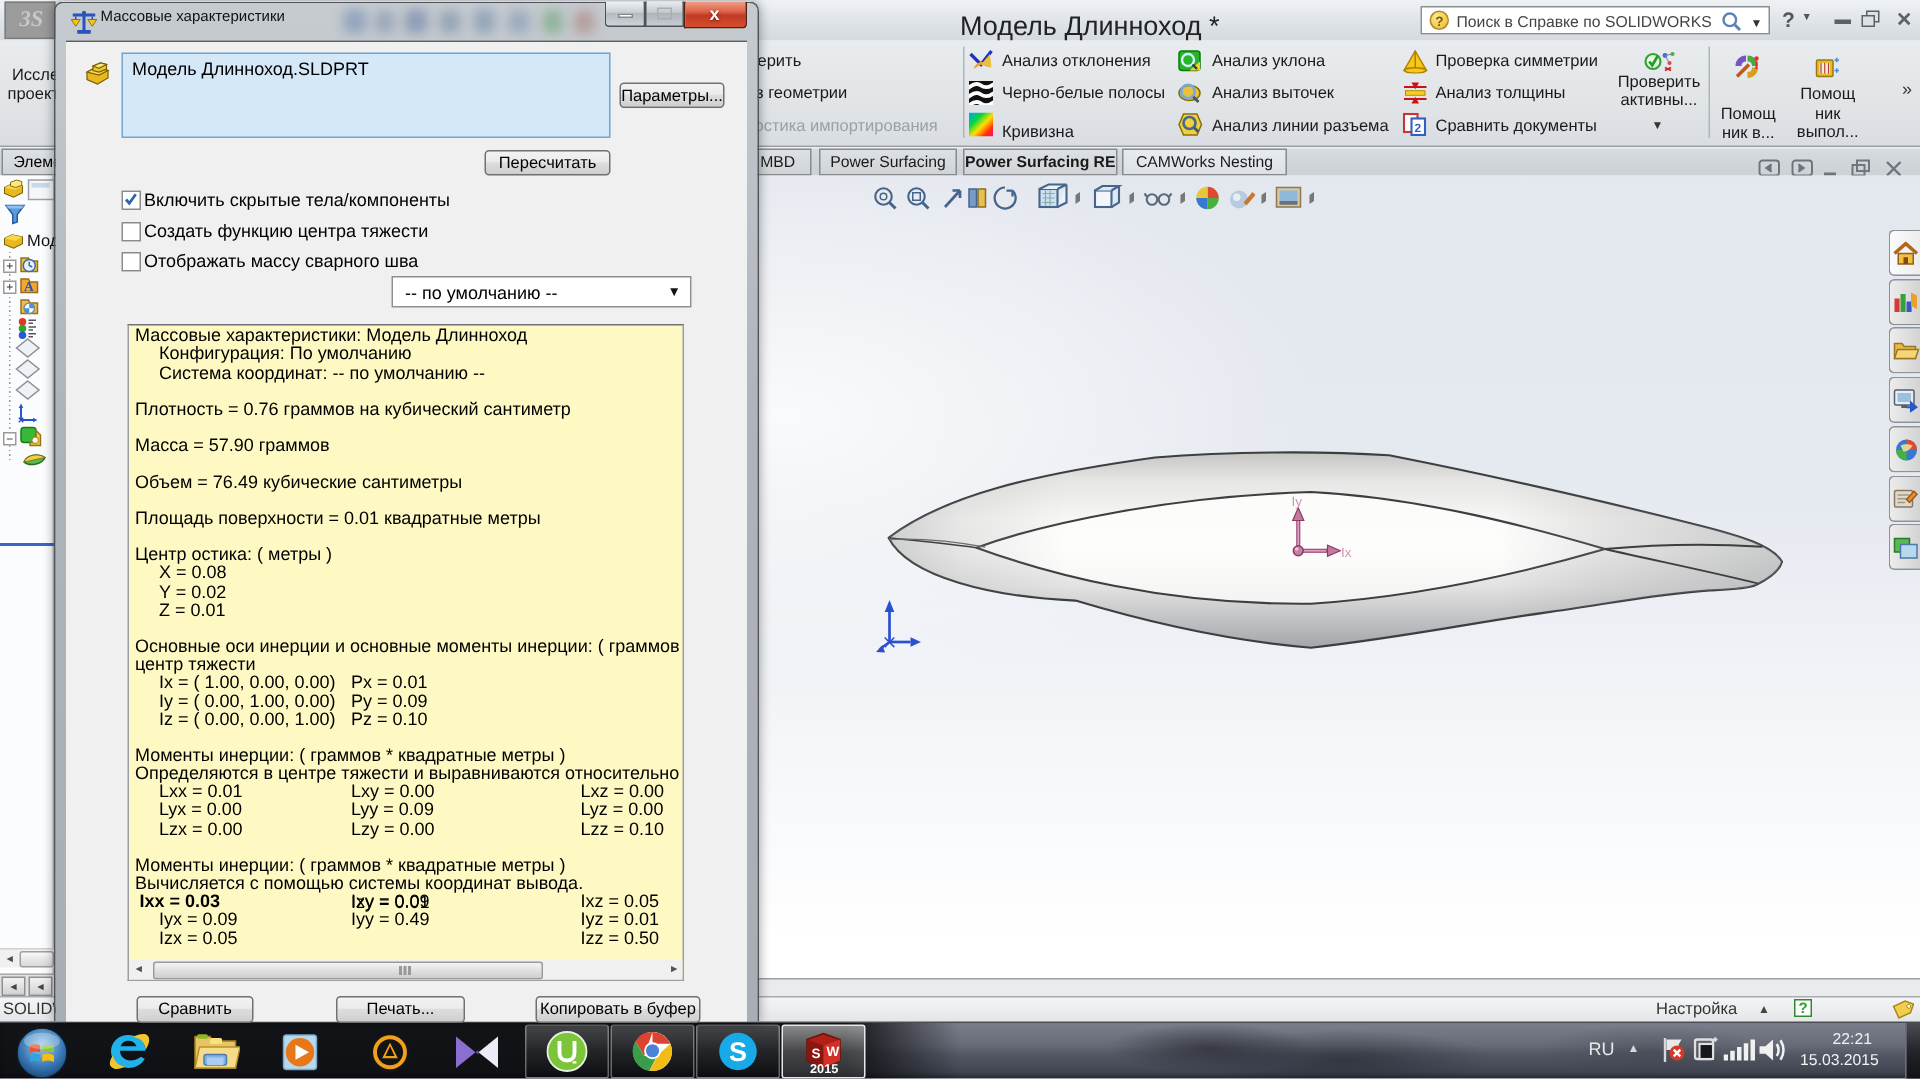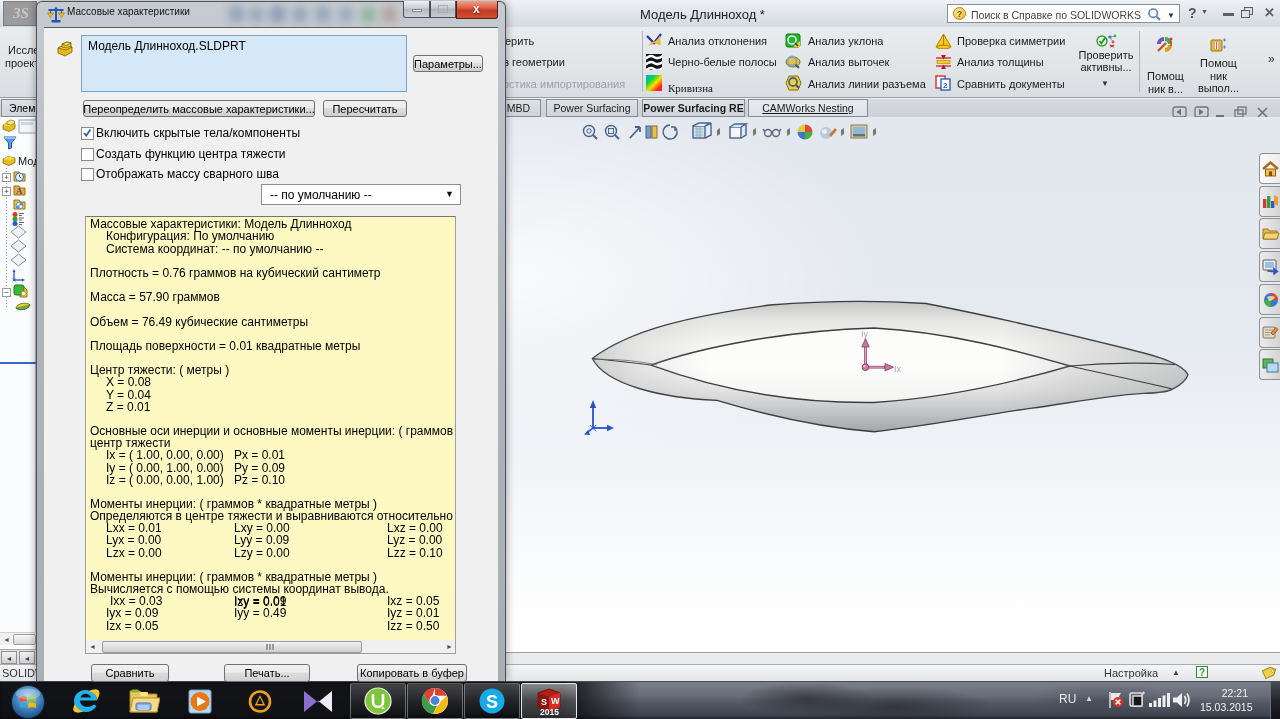--- a/index.html
+++ b/index.html
@@ -13,21 +13,21 @@
 .tp { left:1259px; width:22px; height:31px; background:linear-gradient(90deg,#ececec,#d2d2d2); border:1px solid #8e9296; border-right:none; border-radius:4px 0 0 4px; display:flex; align-items:center; justify-content:center; }
 .tbtn { top:1px; width:56px; height:36px; background:linear-gradient(rgba(255,255,255,0.22),rgba(255,255,255,0.08) 50%,rgba(0,0,0,0.08)); border:1px solid rgba(255,255,255,0.35); border-radius:2px; display:flex; align-items:center; justify-content:center; }
 .pm { width:9px; height:9px; background:#fff; border:1px solid #9a9a9a; font-size:8px; line-height:7px; text-align:center; color:#333; }
 </style>
 </head>
 <body>
 
 <div class="abs" id="mainwin" style="left:0;top:0;width:1280px;height:719px;">
 
   <div class="abs" style="left:0;top:0;width:1280px;height:27px;background:linear-gradient(#eff2f5,#dde2e7 60%,#d5dae0);"></div>
-  <div class="abs" style="left:640px;top:7px;width:220px;font-size:13px;color:#222;">Модель Длинноход *</div>
+  <div class="abs" style="left:640px;top:7px;width:220px;font-size:18px;color:#222;">Модель Длинноход *</div>
 
   <div class="abs" style="left:3px;top:1px;width:34px;height:25px;background:#9b9b9b;border:1px solid #7d7d7d;overflow:hidden;">
      <span style="position:absolute;left:9px;top:3px;font-size:15px;font-style:italic;font-weight:bold;color:#c8c8c8;font-family:'Liberation Serif',serif;">3S</span>
   </div>
 
   <div class="abs" style="left:947px;top:4px;width:233px;height:19px;background:#fff;border:1px solid #8a8f94;">
     <span class="abs" style="left:5px;top:2px;width:13px;height:13px;border-radius:50%;background:radial-gradient(circle at 35% 30%,#ffe98c,#e8b830);border:1px solid #b5881e;font-size:9px;font-weight:bold;color:#7a5a00;text-align:center;line-height:13px;">?</span>
     <span class="abs" style="left:23px;top:4px;font-size:10.5px;color:#444;">Поиск в Справке по SOLIDWORKS</span>
     <svg class="abs" style="left:199px;top:2px;" width="15" height="15" viewBox="0 0 15 15">
         <circle cx="6.2" cy="6.2" r="4.2" fill="none" stroke="#5b83b5" stroke-width="1.6"></circle>
@@ -70,21 +70,21 @@
           <linearGradient id="rnb" x1="0" y1="0" x2="1" y2="1">
         <stop offset="0" stop-color="#00a0ff"></stop>
             <stop offset="0.3" stop-color="#00d840"></stop>
         <stop offset="0.55" stop-color="#ffe000"></stop>
             <stop offset="0.8" stop-color="#ff3000"></stop>
             <stop offset="1" stop-color="#ff00a0"></stop>
       </linearGradient>
         </defs>
       <rect width="16" height="16" fill="url(#rnb)"></rect>
     </svg>
-    <span class="abs" style="left:668px;top:82px;font-family:Liberation Serif, serif;">Кривизна</span>
+    <span class="abs" style="left:668px;top:82px;">Кривизна</span>
 
     <svg class="abs" style="left:785px;top:33px;" width="17" height="16" viewBox="0 0 17 16">
       <rect x="1" y="1" width="14" height="13" rx="2" fill="#28b428" stroke="#0a7a0a"></rect>
       <path d="M8 14 L15 14 L15 8 Z" fill="#f5d020"></path>
       <circle cx="7" cy="7" r="4" fill="none" stroke="#d8f0ff" stroke-width="1.6"></circle>
       <line x1="10" y1="10" x2="13" y2="13" stroke="#336" stroke-width="1.6"></line>
     </svg>
     <span class="abs" style="left:808px;top:35px;">Анализ уклона</span>
     <svg class="abs" style="left:785px;top:54px;" width="17" height="16" viewBox="0 0 17 16">
       <ellipse cx="8" cy="8" rx="7" ry="5" fill="#e8c23a" stroke="#8a6d00"></ellipse>
@@ -150,21 +150,21 @@
     </svg>
     <div class="abs" style="left:1181px;top:57px;width:75px;text-align:center;line-height:12.5px;">Помощ<br>ник<br>выпол...</div>
     <span class="abs" style="left:1268px;top:52px;font-size:12px;color:#333;">»</span>
   </div>
 
   <div class="abs" style="left:0;top:99px;width:1280px;height:18px;background:linear-gradient(#d7dbdf,#ccd1d5);"></div>
   <div id="tabrow" style="font-size:11px;color:#1a1a1a;">
     <div class="abs tab" style="left:496px;top:99px;width:45px;">MBD</div>
     <div class="abs tab" style="left:546px;top:99px;width:92px;">Power Surfacing</div>
     <div class="abs tab" style="left:642px;top:99px;width:103px;font-weight:bold;">Power Surfacing RE</div>
-    <div class="abs tab" style="left:748px;top:99px;width:120px;background:linear-gradient(#e8ebee,#dde1e5);text-decoration:underline;">CAMWorks Nesting</div>
+    <div class="abs tab" style="left:748px;top:99px;width:110px;background:linear-gradient(#e8ebee,#dde1e5);">CAMWorks Nesting</div>
 
     <svg class="abs" style="left:1172px;top:106px;" width="100" height="13" viewBox="0 0 100 13">
       <g stroke="#6e747b" stroke-width="1.3" fill="none">
         <rect x="1" y="1" width="13" height="10" rx="2"></rect>
         <path d="M9 3.5 L5.5 6 L9 8.5" fill="#6e747b"></path>
         <rect x="23" y="1" width="13" height="10" rx="2"></rect>
         <path d="M27 3.5 L30.5 6 L27 8.5" fill="#6e747b"></path>
         <line x1="44" y1="10" x2="52" y2="10" stroke-width="2"></line>
         <rect x="63" y="4" width="8" height="7"></rect>
         <rect x="66" y="1" width="8" height="7"></rect>
@@ -599,21 +599,20 @@
       <path d="M2 8 L8 5 L16 7 L16 12 L9 16 L2 13 Z" fill="#e8b820" stroke="#7a6000" stroke-width="0.8"></path>
       <path d="M2 8 L8 5 L16 7 L10 10 Z" fill="#f6d84a" stroke="#7a6000" stroke-width="0.8"></path>
       <path d="M6 4 L11 2 L15 3 L15 6 L10 8 L6 7 Z" fill="#f0c830" stroke="#7a6000" stroke-width="0.8"></path>
       <path d="M6 4 L11 2 L15 3 L10 5.5 Z" fill="#fae87a" stroke="#7a6000" stroke-width="0.8"></path>
     </svg>
 
     <div class="abs" style="left:37px;top:7px;width:326px;height:57px;background:#d5e8f8;border:1px solid #74a5cc;">
       <span class="abs" style="left:6px;top:3px;">Модель Длинноход.SLDPRT</span>
     </div>
     <div class="btn abs" style="left:369px;top:27px;width:70px;height:17px;">Параметры...</div>
-    <div class="btn abs" style="left:39px;top:72px;width:232px;height:17px;">Переопределить массовые характеристики...</div>
     <div class="btn abs" style="left:279px;top:72px;width:84px;height:17px;">Пересчитать</div>
 
     <div class="abs cb" style="left:37px;top:99px;background:#fff;">
       <svg width="11" height="11" viewBox="0 0 11 11">
           <path d="M2 5 L4.2 7.5 L8.5 1.5" fill="none" stroke="#2c66a8" stroke-width="1.8"></path>
         </svg>
     </div>
     <span class="abs" style="left:52px;top:98px;">Включить скрытые тела/компоненты</span>
     <div class="abs cb" style="left:37px;top:120px;background:#fff;"></div>
     <span class="abs" style="left:52px;top:119px;">Создать функцию центра тяжести</span>
@@ -626,23 +625,23 @@
     </div>
 
     <div class="abs" id="txtarea" style="left:41px;top:188px;width:371px;height:438px;background:#fef9c3;border:1px solid #9a9fa4;border-top-color:#707478;overflow:hidden;">
       <div class="tl" style="top:3px;left:4px;">Массовые характеристики: Модель Длинноход</div>
       <div class="tl" style="top:15px;left:20px;">Конфигурация: По умолчанию</div>
       <div class="tl" style="top:28px;left:20px;">Система координат: -- по умолчанию --</div>
       <div class="tl" style="top:52px;left:4px;">Плотность = 0.76 граммов на кубический сантиметр</div>
       <div class="tl" style="top:76px;left:4px;">Масса = 57.90 граммов</div>
       <div class="tl" style="top:101px;left:4px;">Объем = 76.49 кубические сантиметры</div>
       <div class="tl" style="top:125px;left:4px;">Площадь поверхности = 0.01 квадратные метры</div>
-      <div class="tl" style="top:149px;left:4px;">Центр тяжести: ( метры )</div>
+      <div class="tl" style="top:149px;left:4px;">Центр остика: ( метры )</div>
       <div class="tl" style="top:161px;left:20px;">X = 0.08</div>
-      <div class="tl" style="top:174px;left:20px;">Y = 0.04</div>
+      <div class="tl" style="top:174px;left:20px;">Y = 0.02</div>
       <div class="tl" style="top:186px;left:20px;">Z = 0.01</div>
       <div class="tl" style="top:210px;left:4px;">Основные оси инерции и основные моменты инерции: ( граммов * квадратные метры )</div>
       <div class="tl" style="top:222px;left:4px;">центр тяжести</div>
       <div class="tl" style="top:234px;left:20px;">Ix = ( 1.00,  0.00,  0.00)</div>
         <div class="tl" style="top:234px;left:148px;">Px = 0.01</div>
       <div class="tl" style="top:247px;left:20px;">Iy = ( 0.00,  1.00,  0.00)</div>
         <div class="tl" style="top:247px;left:148px;">Py = 0.09</div>
       <div class="tl" style="top:259px;left:20px;">Iz = ( 0.00,  0.00,  1.00)</div>
         <div class="tl" style="top:259px;left:148px;">Pz = 0.10</div>
       <div class="tl" style="top:283px;left:4px;">Моменты инерции: ( граммов * квадратные метры )</div>
@@ -651,21 +650,21 @@
         <div class="tl" style="top:307px;left:148px;">Lxy = 0.00</div>
         <div class="tl" style="top:307px;left:301px;">Lxz = 0.00</div>
       <div class="tl" style="top:319px;left:20px;">Lyx = 0.00</div>
         <div class="tl" style="top:319px;left:148px;">Lyy = 0.09</div>
         <div class="tl" style="top:319px;left:301px;">Lyz = 0.00</div>
       <div class="tl" style="top:332px;left:20px;">Lzx = 0.00</div>
         <div class="tl" style="top:332px;left:148px;">Lzy = 0.00</div>
         <div class="tl" style="top:332px;left:301px;">Lzz = 0.10</div>
       <div class="tl" style="top:356px;left:4px;">Моменты инерции: ( граммов * квадратные метры )</div>
       <div class="tl" style="top:368px;left:4px;">Вычисляется с помощью системы координат вывода.</div>
-      <div class="tl" style="top:380px;left:24px;">Ixx = 0.03</div>
+      <div class="tl" style="top:380px;left:7px;font-weight:bold;">Ixx = 0.03</div>
         <div class="tl" style="top:380px;left:148px;">Ixy = 0.09</div>
         <div class="tl" style="top:380px;left:301px;">Ixz = 0.05</div>
       <div class="tl" style="top:392px;left:20px;">Iyx = 0.09</div>
         <div class="tl" style="top:392px;left:148px;">Iyy = 0.49</div>
         <div class="tl" style="top:392px;left:301px;">Iyz = 0.01</div>
       <div class="tl" style="top:405px;left:20px;">Izx = 0.05</div>
         <div class="tl" style="top:381px;left:148px;text-align:center;">Izy = 0.01</div>
         <div class="tl" style="top:405px;left:301px;">Izz = 0.50</div>
 
       <div class="abs" style="left:0;top:423px;width:369px;height:14px;background:#f0f0f0;">

